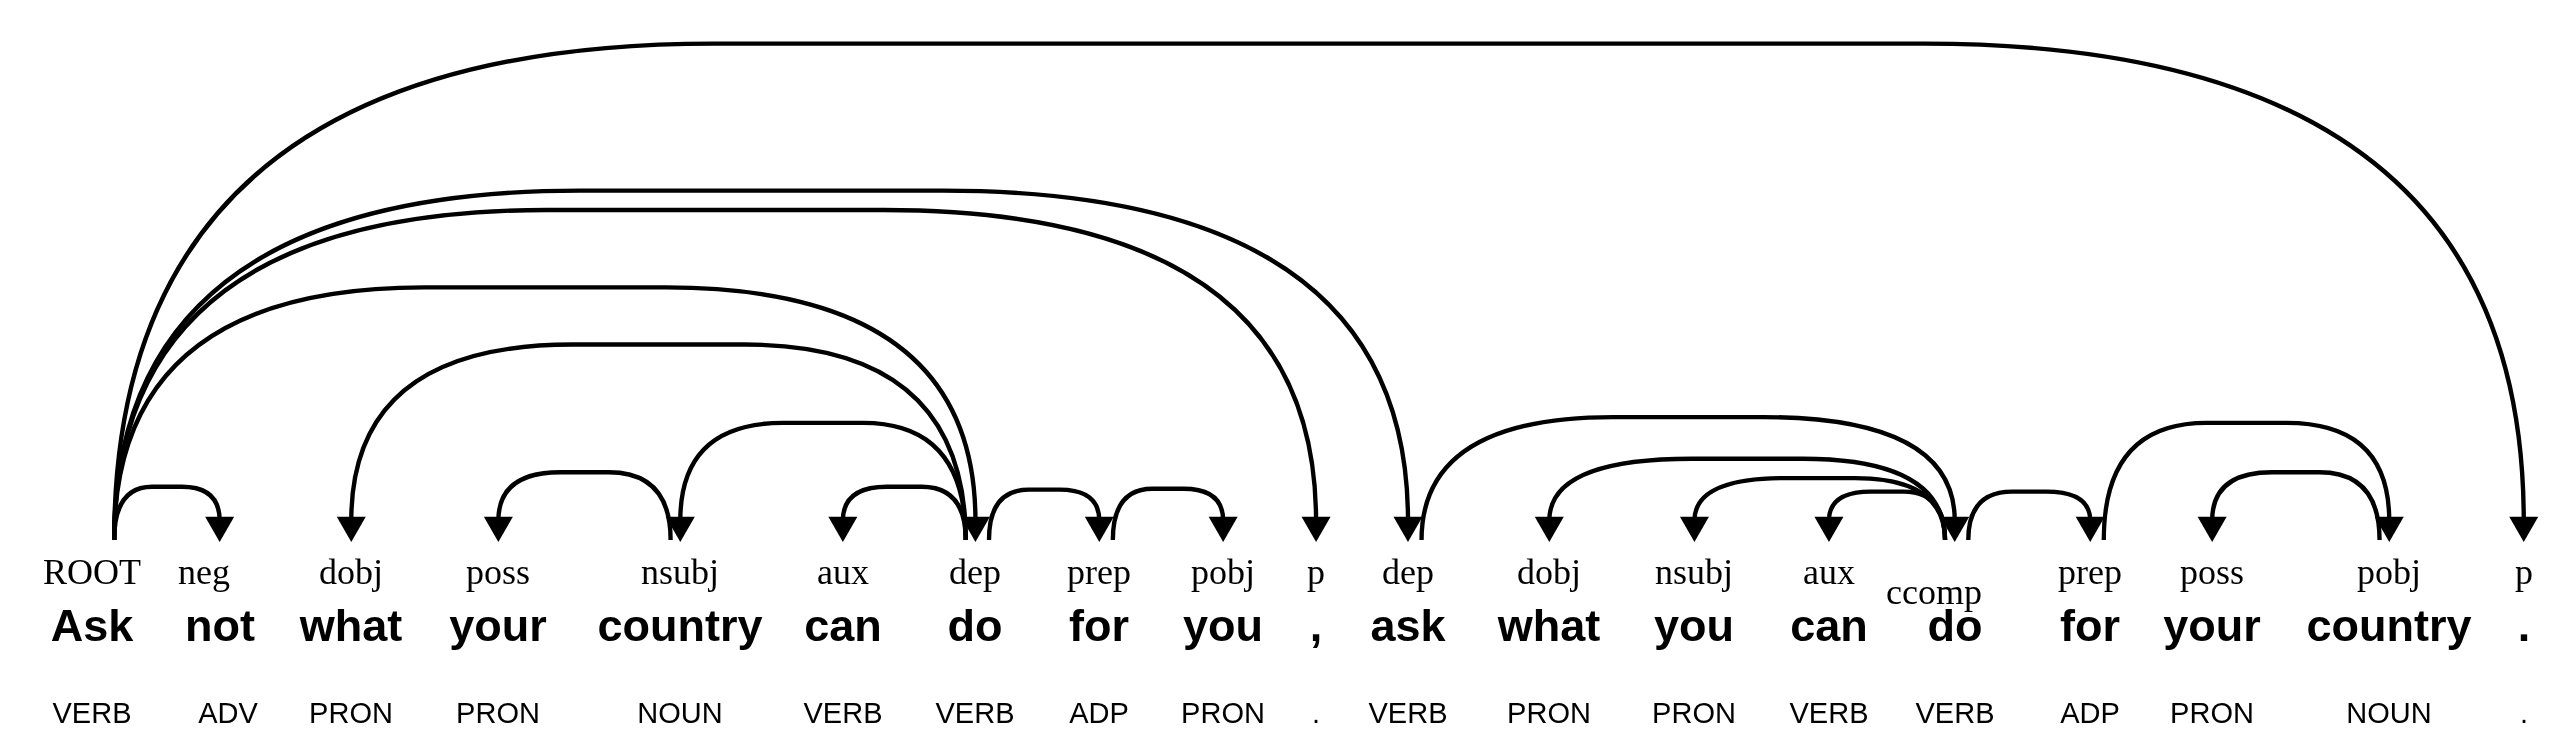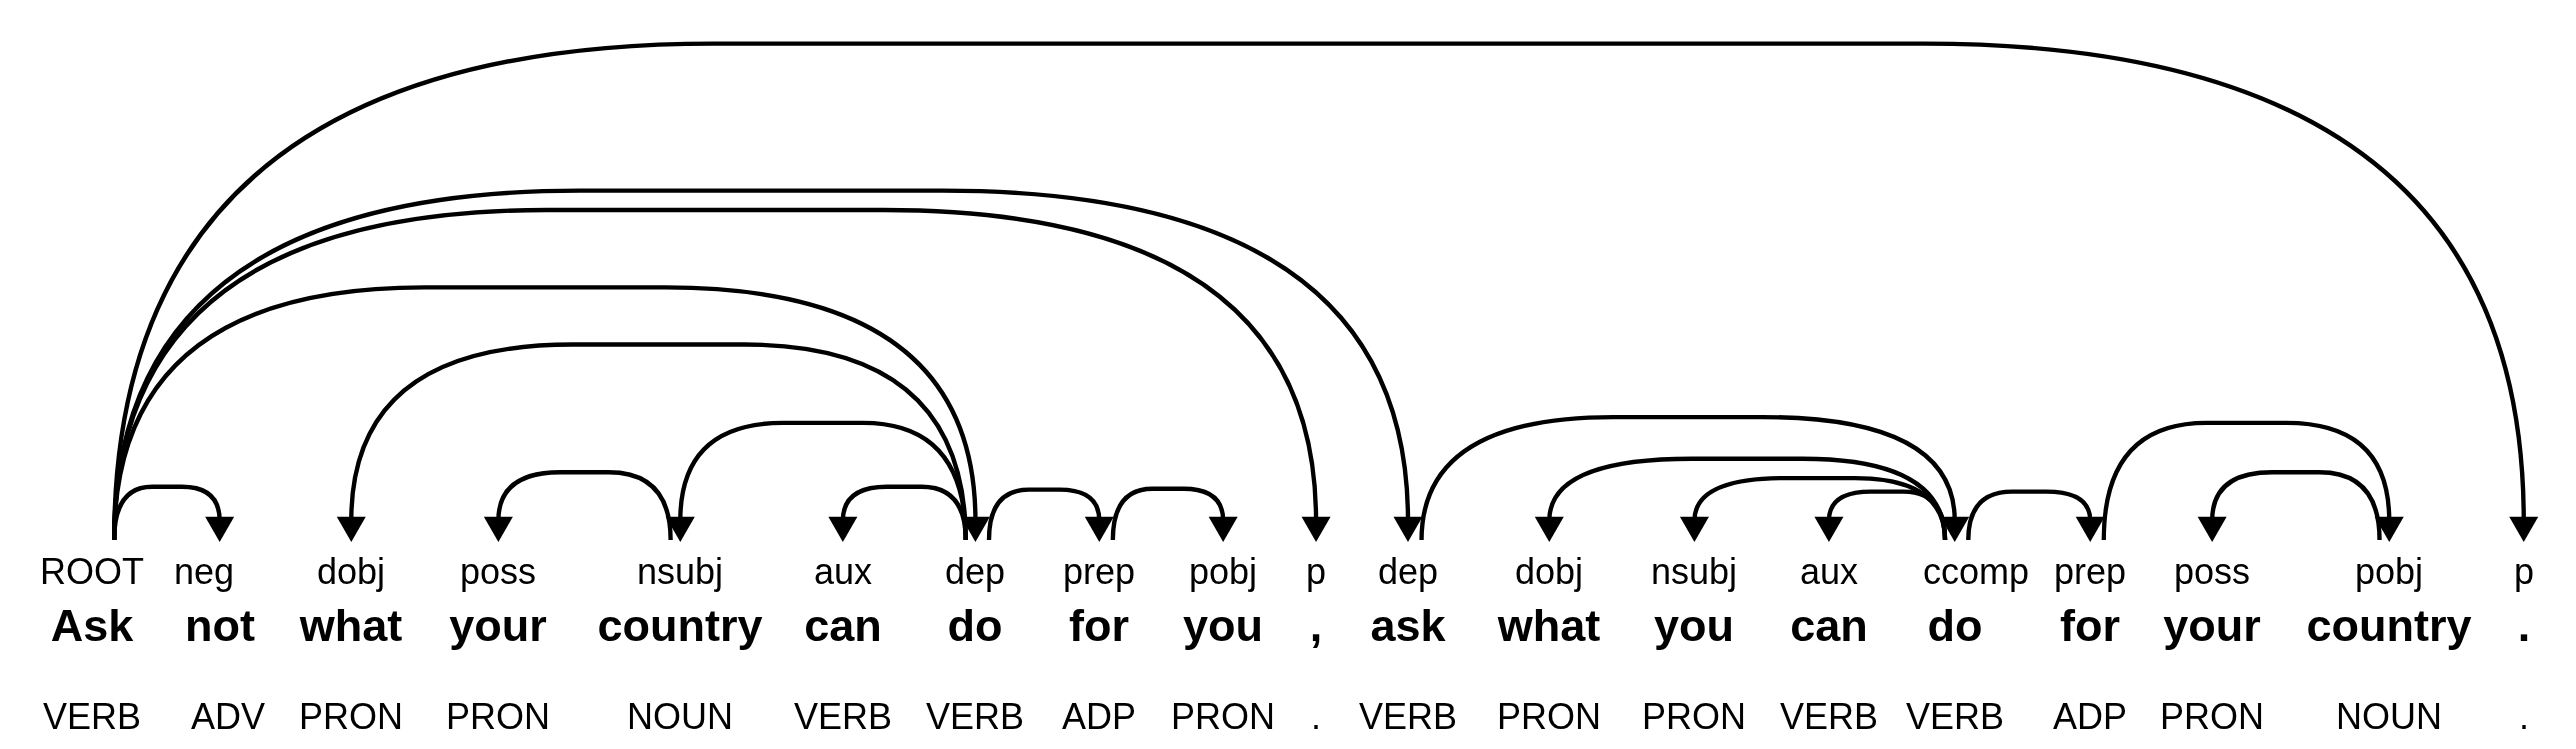--- a/index.html
+++ b/index.html
@@ -23,29 +23,30 @@
   .tok {
     position: absolute;
     transform: translateX(-50%);
     white-space: nowrap;
     color: #000000;
     line-height: 1;
   }
   .tok.dep-label {
     top: 554px;
     font-size: 36px;
+    font-family: Liberation Serif, serif;
   }
   .tok.word {
     top: 603px;
     font-size: 45px;
     font-weight: bold;
   }
   .tok.pos-tag {
     top: 699px;
-    font-size: 36px;
+    font-size: 29px;
   }
 </style>
 </head>
 <body>
 
 <div class="figure">
   <svg id="arc-canvas" width="2576" height="750" viewBox="0 0 2662 775" xmlns="http://www.w3.org/2000/svg">
       <path d="M 118 558 Q 118 503 157.24 503 L 187.76 503 Q 227 503 227 538" fill="none" stroke="#000000" stroke-width="4.5"></path>
       <polygon points="212,534 242,534 227,560" fill="#000000"></polygon>
       <path d="M 998 558 Q 998 356 769.4 356 L 591.6 356 Q 363 356 363 538" fill="none" stroke="#000000" stroke-width="4.5"></path>
@@ -119,21 +120,21 @@
       <span class="tok pos-tag" style="left: 1408px;">VERB</span>
       <span class="tok dep-label" style="left: 1549px;">dobj</span>
       <span class="tok word" style="left: 1549px;">what</span>
       <span class="tok pos-tag" style="left: 1549px;">PRON</span>
       <span class="tok dep-label" style="left: 1694px;">nsubj</span>
       <span class="tok word" style="left: 1694px;">you</span>
       <span class="tok pos-tag" style="left: 1694px;">PRON</span>
       <span class="tok dep-label" style="left: 1829px;">aux</span>
       <span class="tok word" style="left: 1829px;">can</span>
       <span class="tok pos-tag" style="left: 1829px;">VERB</span>
-      <span class="tok dep-label" style="left: 1976px;">ccomp</span>
+      <span class="tok dep-label" style="left: 1934px; margin-top: 20px;">ccomp</span>
       <span class="tok word" style="left: 1955px;">do</span>
       <span class="tok pos-tag" style="left: 1955px;">VERB</span>
       <span class="tok dep-label" style="left: 2090px;">prep</span>
       <span class="tok word" style="left: 2090px;">for</span>
       <span class="tok pos-tag" style="left: 2090px;">ADP</span>
       <span class="tok dep-label" style="left: 2212px;">poss</span>
       <span class="tok word" style="left: 2212px;">your</span>
       <span class="tok pos-tag" style="left: 2212px;">PRON</span>
       <span class="tok dep-label" style="left: 2389px;">pobj</span>
       <span class="tok word" style="left: 2389px;">country</span>

